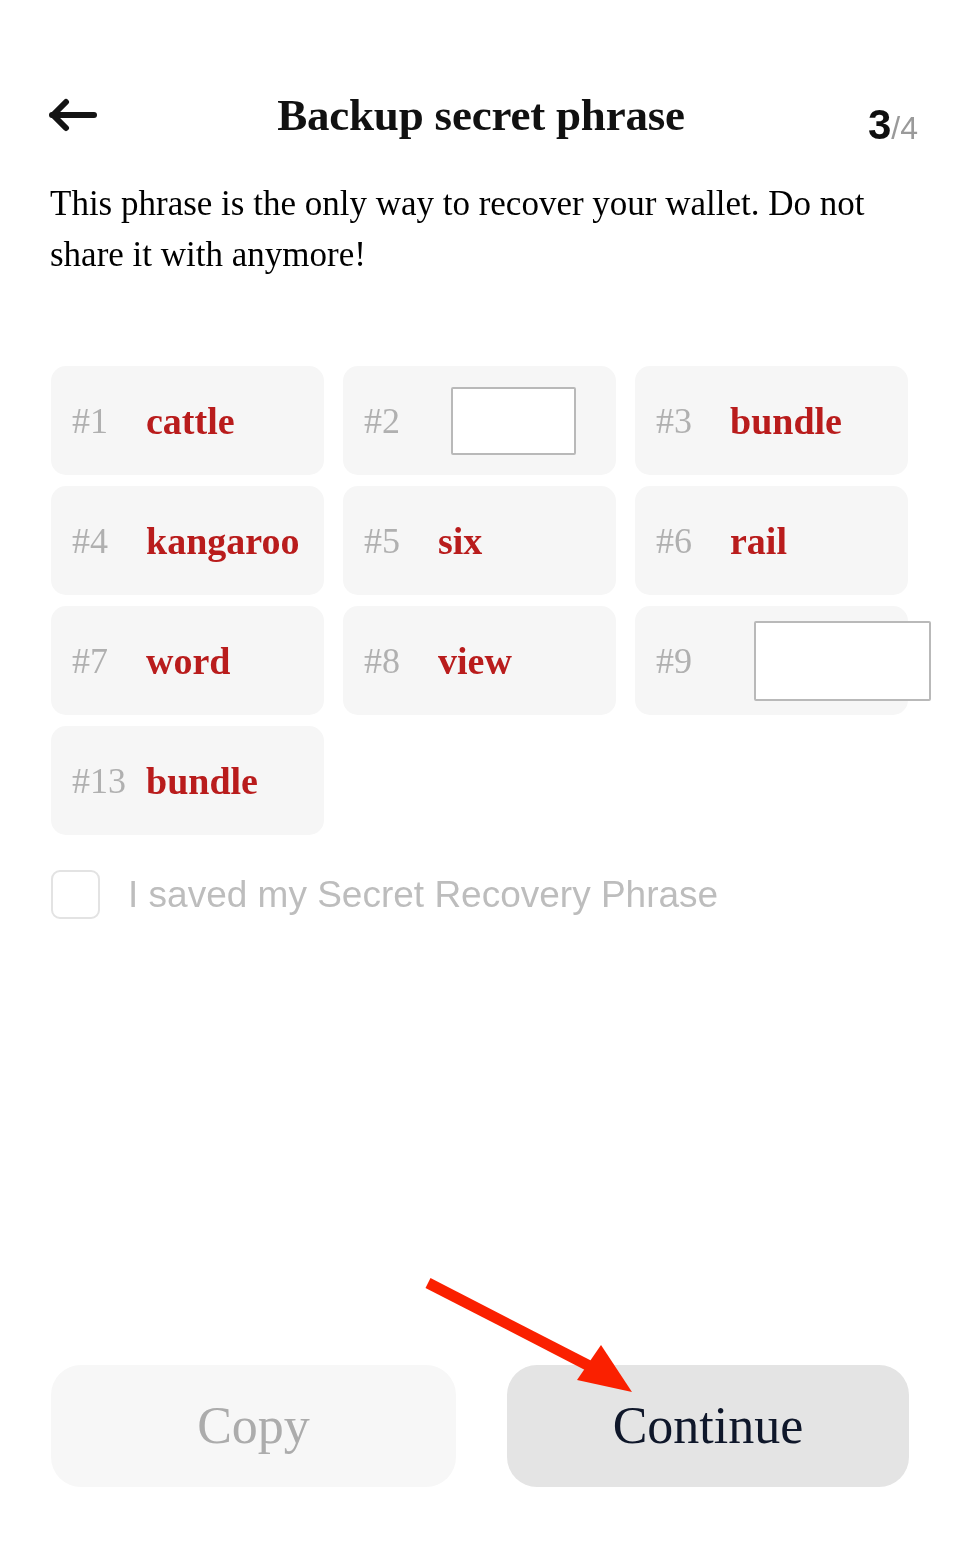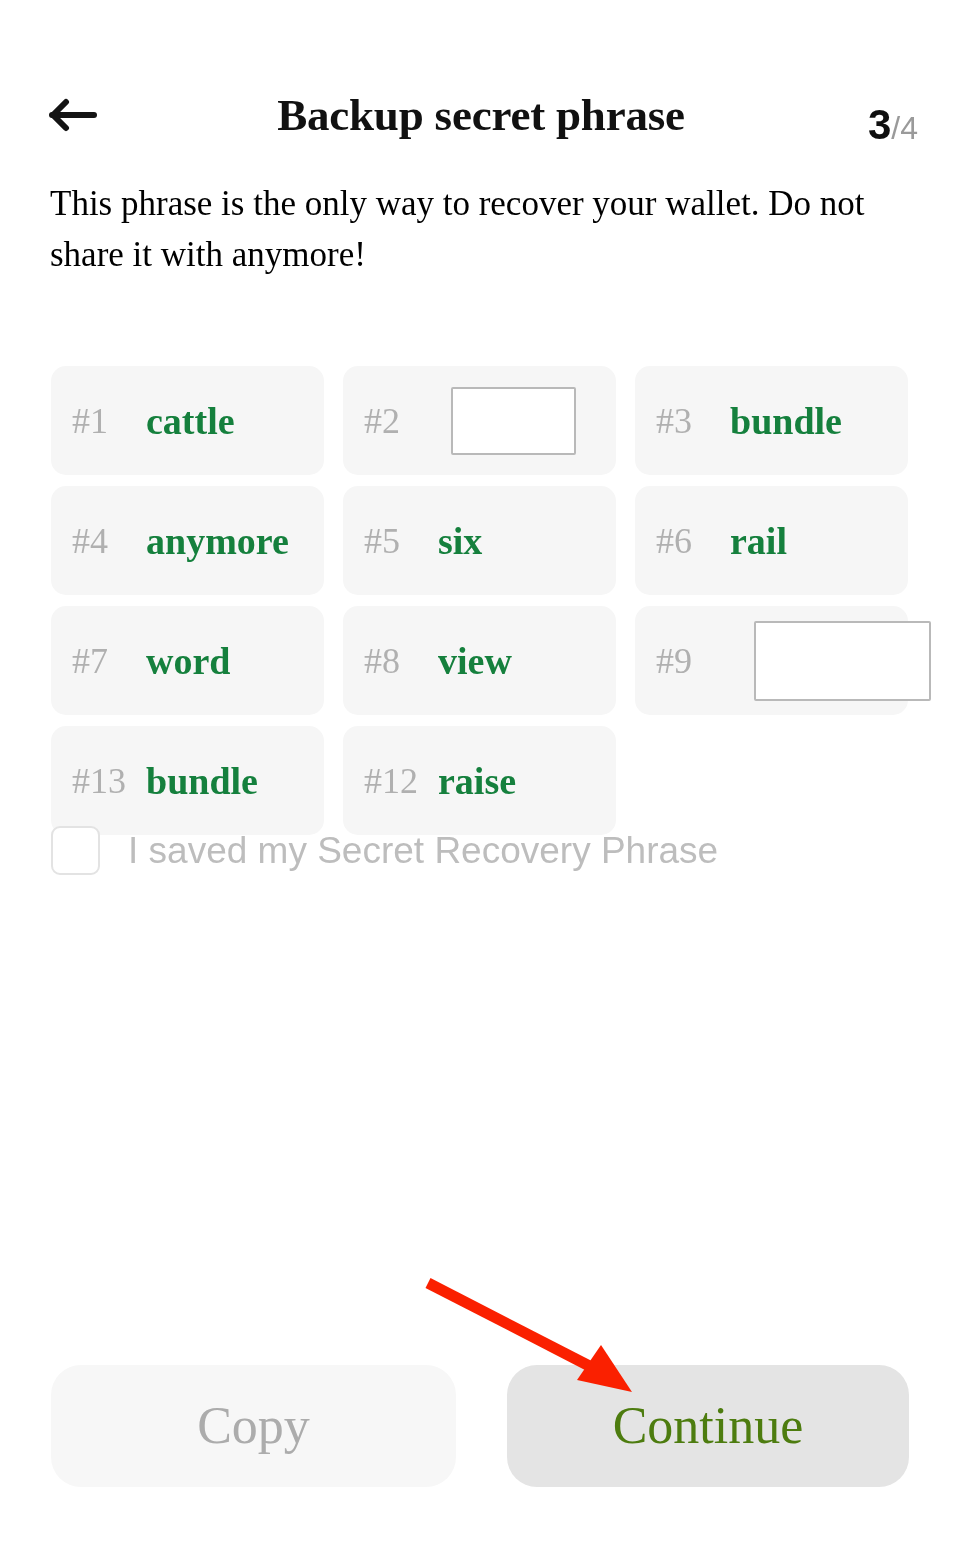--- a/index.html
+++ b/index.html
@@ -123,21 +123,21 @@
     font-weight: 400;
     color: #b0b0b0;
     min-width: 74px;
     flex: 0 0 auto;
     line-height: 1;
   }
   .word-text {
     font-family: "Liberation Serif", "DejaVu Serif", serif;
     font-size: 38px;
     font-weight: 700;
-    color: #15803d;
+    color: #b91c1c;
     line-height: 1;
   }
   .word-input {
     background: #ffffff;
     border: 2px solid #b9b9b9;
     border-radius: 2px;
     outline: none;
     font-family: "Liberation Serif", "DejaVu Serif", serif;
     font-size: 34px;
     color: #121212;
@@ -150,21 +150,21 @@
   }
   .word-input.large {
     width: 177px;
     height: 80px;
     margin-left: 24px;
   }
 
   
   .saved-row {
     position: absolute;
-    top: 826px;
+    top: 870px;
     left: 51px;
     display: flex;
     align-items: center;
     cursor: pointer;
   }
   .checkbox {
     width: 49px;
     height: 49px;
     border: 2px solid #e3e3e3;
     border-radius: 9px;
@@ -207,21 +207,21 @@
   .btn-copy {
     width: 405px;
     height: 122px;
     background: #f7f7f7;
     color: #acacac;
   }
   .btn-continue {
     width: 402px;
     height: 122px;
     background: #e4e4e4;
-    color: #4d7c0f;
+    color: #0f172a;
   }
 
   
   .annotation-arrow {
     position: absolute;
     left: 0;
     top: 0;
     width: 960px;
     height: 1556px;
     pointer-events: none;
@@ -260,21 +260,21 @@
       <div class="word-cell">
         <span class="word-index">#2</span>
         <input type="text" class="word-input small" value="" style="">
       </div>
       <div class="word-cell">
         <span class="word-index">#3</span>
         <span class="word-text">bundle</span>
       </div>
       <div class="word-cell">
         <span class="word-index">#4</span>
-        <span class="word-text">anymore</span>
+        <span class="word-text">kangaroo</span>
       </div>
       <div class="word-cell">
         <span class="word-index">#5</span>
         <span class="word-text">six</span>
       </div>
       <div class="word-cell">
         <span class="word-index">#6</span>
         <span class="word-text">rail</span>
       </div>
       <div class="word-cell">
@@ -285,24 +285,20 @@
         <span class="word-index">#8</span>
         <span class="word-text">view</span>
       </div>
       <div class="word-cell">
         <span class="word-index">#9</span>
         <input type="text" class="word-input large" value="" style="">
       </div>
       <div class="word-cell">
         <span class="word-index">#13</span>
         <span class="word-text">bundle</span>
-      </div>
-      <div class="word-cell">
-        <span class="word-index">#12</span>
-        <span class="word-text">raise</span>
       </div>
     </div>
 
   <label class="saved-row">
     <span class="checkbox"></span>
     <span class="saved-label">I saved my Secret Recovery Phrase</span>
   </label>
 
   <div class="footer">
     <button class="btn btn-copy">Copy</button>

